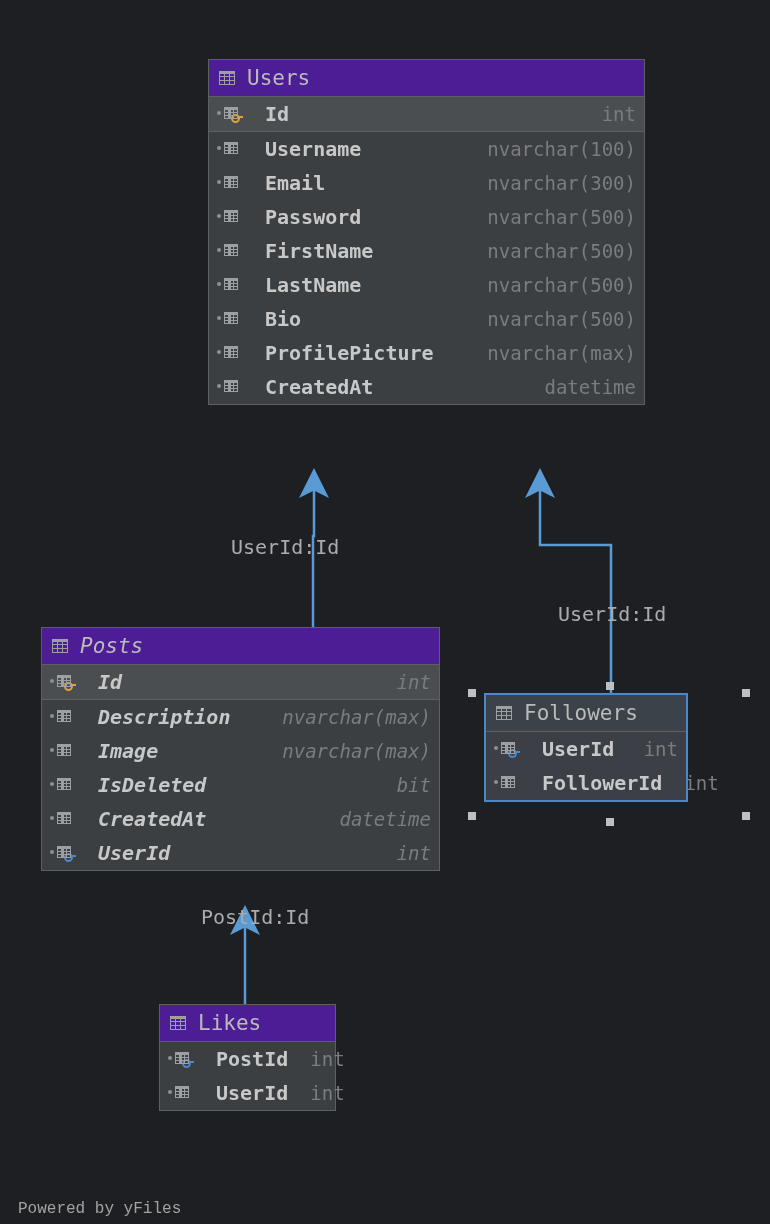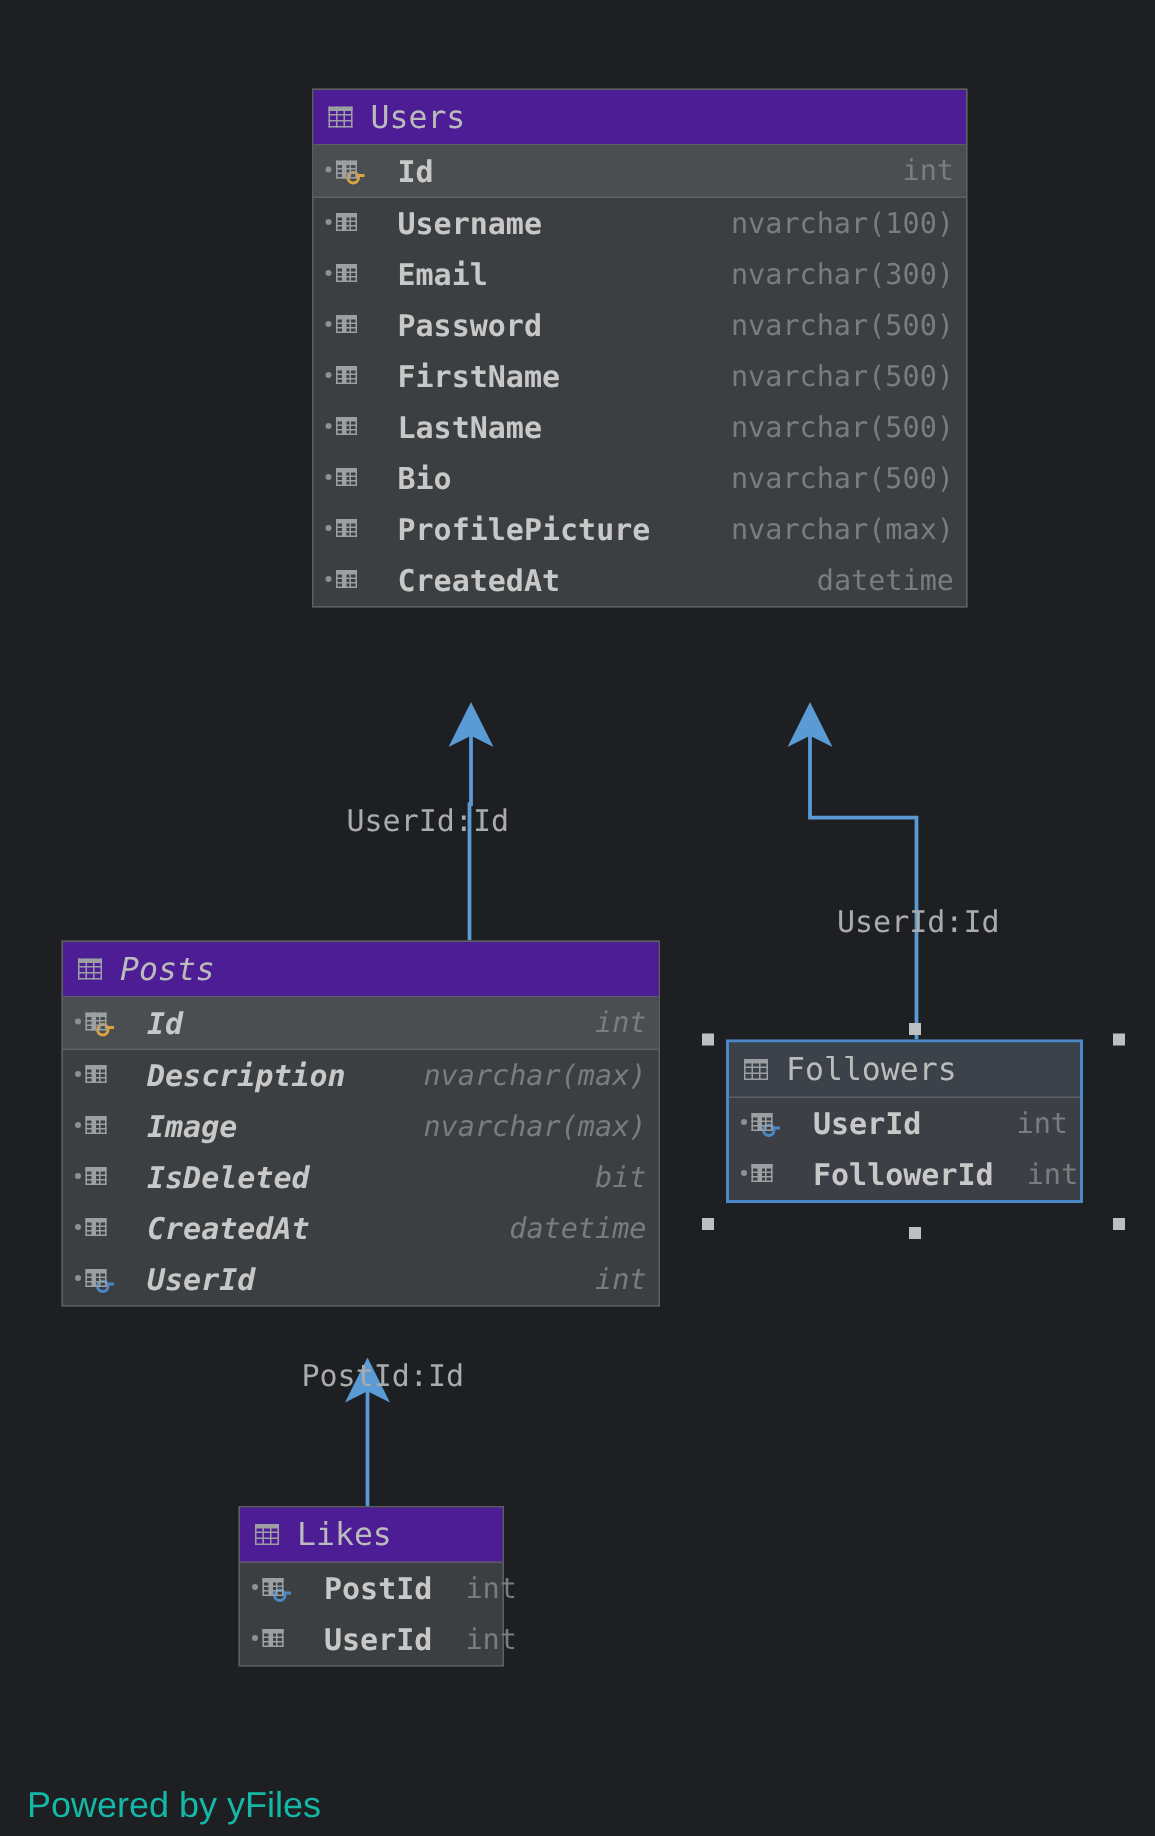--- a/index.html
+++ b/index.html
@@ -169,23 +169,23 @@
   .edge-label {
     position: absolute;
     font-family: 'Consolas','Monaco',monospace;
     font-size: 20px;
     color: #a9abad;
   }
   .footer {
     position: absolute;
     left: 18px;
     bottom: 6px;
-    font-family: Liberation Sans, sans-serif;
-    font-size: 24px;
-    color: #14b8a6;
+    font-family: Liberation Mono, monospace;
+    font-size: 16px;
+    color: #a3a3a3;
   }
 </style>
 </head>
 <body>
 
 <div class="canvas">
 
   <svg class="edges">
     <defs>
       <marker id="arrow" markerWidth="12" markerHeight="12" refX="6" refY="6" orient="auto">
@@ -292,21 +292,21 @@
     </div>
     <div class="col-row">
       <span class="icon icon-col">
           <span class="key-overlay blue"></span>
         </span>
       <span class="col-name">UserId</span>
       <span class="col-type">int</span>
     </div>
   </div>
 
-  <div class="table-box selected" style="left:484px; top:693px; width:238px;">
+  <div class="table-box selected" style="left:484px; top:693px; width:204px;">
     <div class="table-header">
       <span class="icon icon-table"></span>
       <span class="table-header-title">Followers</span>
     </div>
     <div class="col-row">
       <span class="icon icon-col">
           <span class="key-overlay blue"></span>
         </span>
       <span class="col-name">UserId</span>
       <span class="col-type">int</span>

